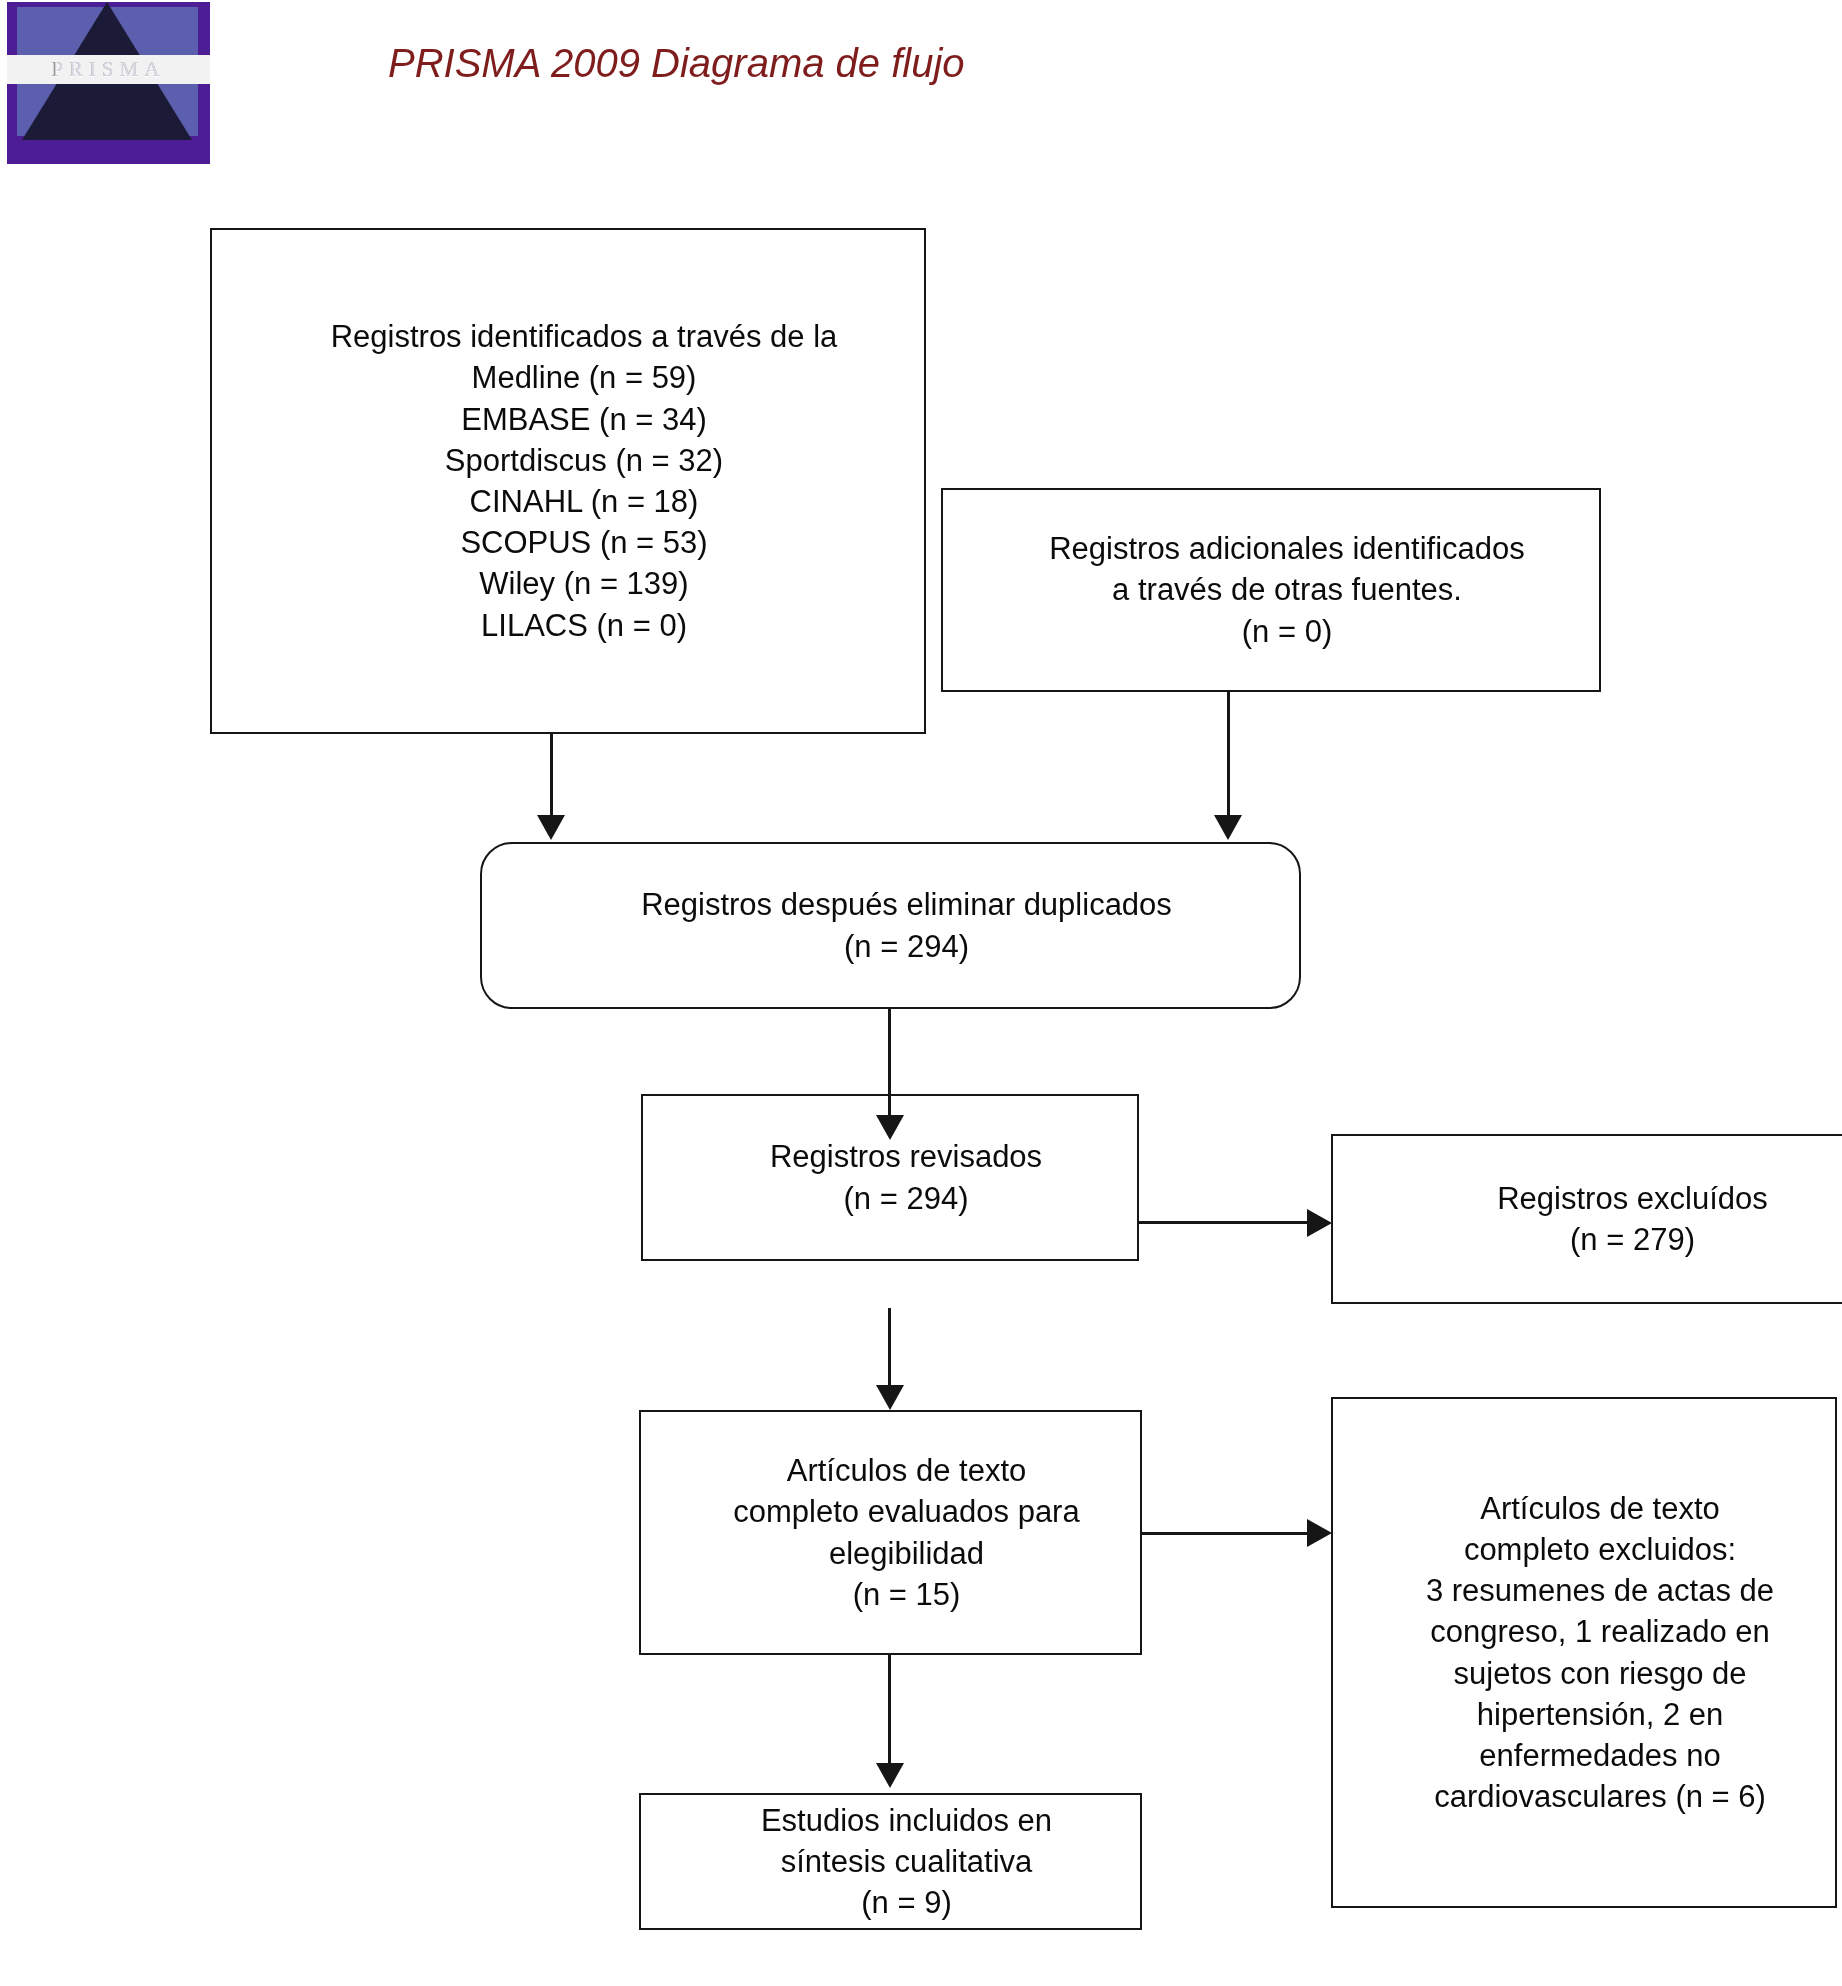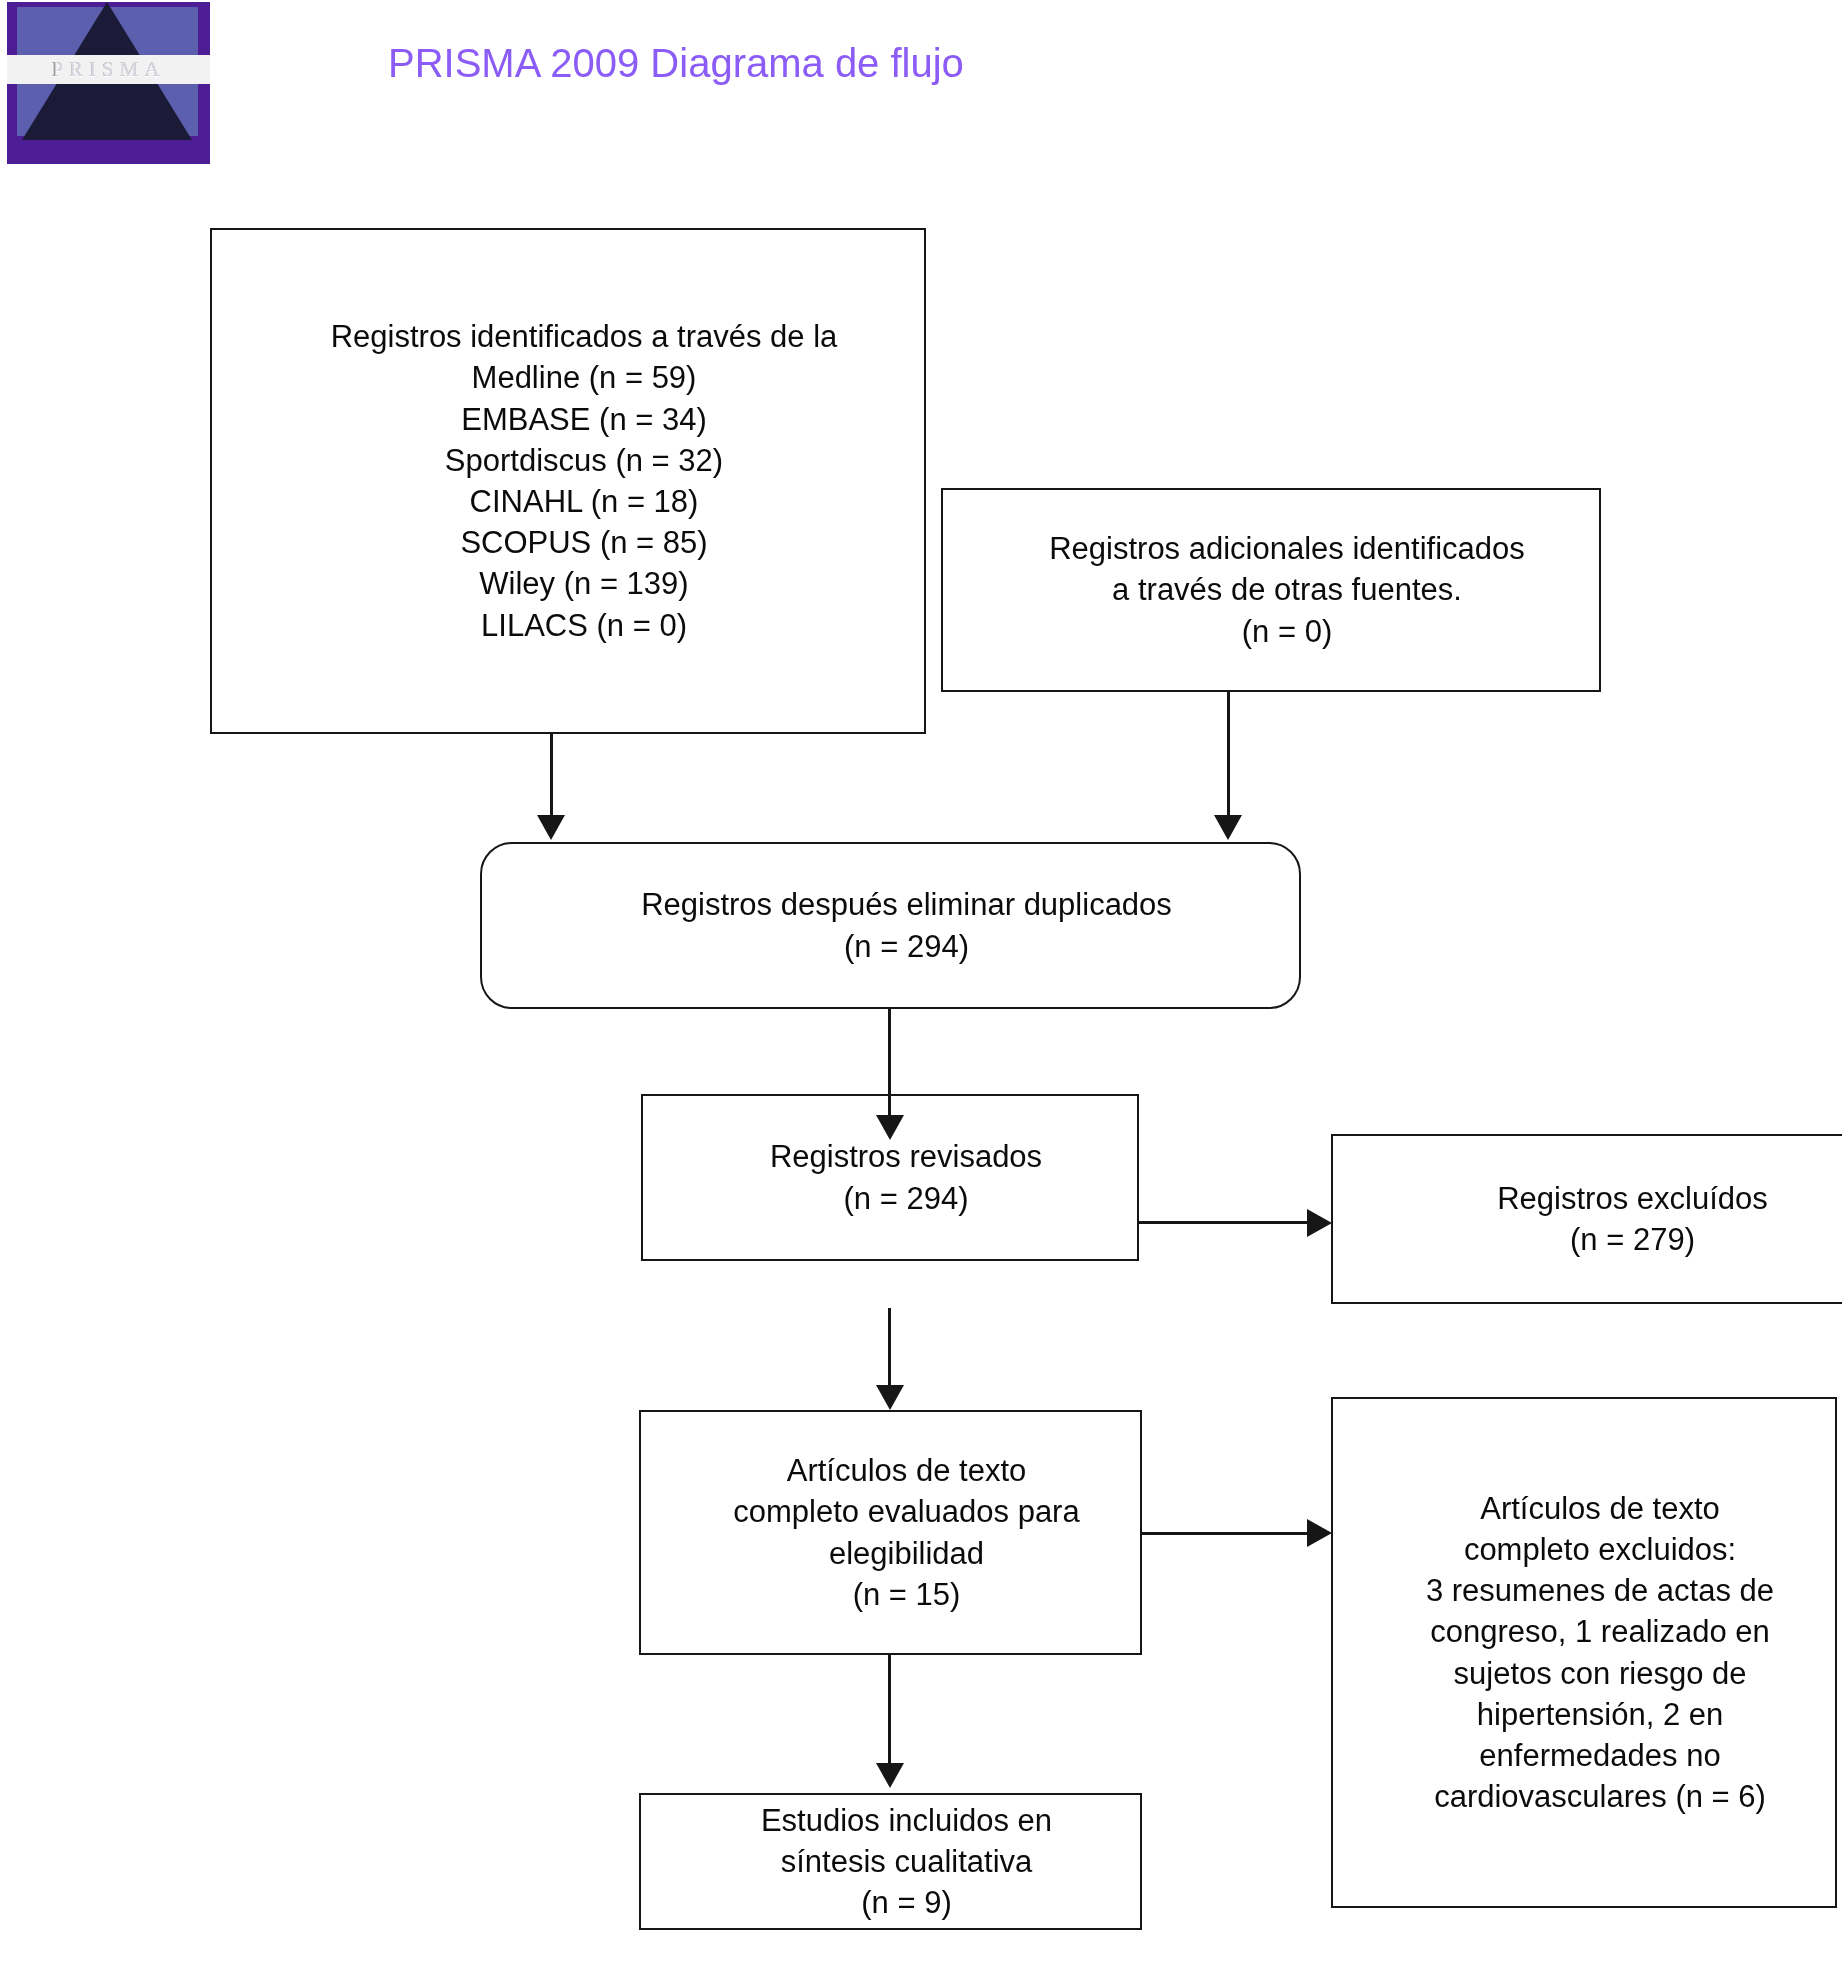--- a/index.html
+++ b/index.html
@@ -89,23 +89,24 @@
     pointer-events: none;
     overflow: hidden;
   }
 
   
   .title {
     position: absolute;
     left: 388px;
     top: 41px;
     font-size: 40px;
-    color: #8b5cf6;
+    color: #7f1d1d;
     white-space: nowrap;
     font-family: "Liberation Sans", sans-serif;
+    font-style: italic;
   }
 
   
   .box {
     position: absolute;
     box-sizing: border-box;
     border: 2.6px solid #161616;
     background: #ffffff;
     display: flex;
     flex-direction: column;
@@ -162,21 +163,21 @@
   </div>
 
   <div class="title">PRISMA 2009 Diagrama de flujo</div>
 
   <div class="box" style="left:210px; top:228px; width:716px; height:506px;">
     <span class="ln">Registros identificados a través de la</span>
     <span class="ln">Medline (n = 59)</span>
     <span class="ln">EMBASE (n = 34)</span>
     <span class="ln">Sportdiscus (n = 32)</span>
     <span class="ln">CINAHL (n = 18)</span>
-    <span class="ln">SCOPUS (n = 85)</span>
+    <span class="ln">SCOPUS (n = 53)</span>
     <span class="ln">Wiley (n = 139)</span>
     <span class="ln">LILACS (n = 0)</span>
   </div>
 
   <div class="box" style="left:941px; top:488px; width:660px; height:204px;">
     <span class="ln">Registros adicionales identificados</span>
     <span class="ln">a través de otras fuentes.</span>
     <span class="ln">(n = 0)</span>
   </div>
 

